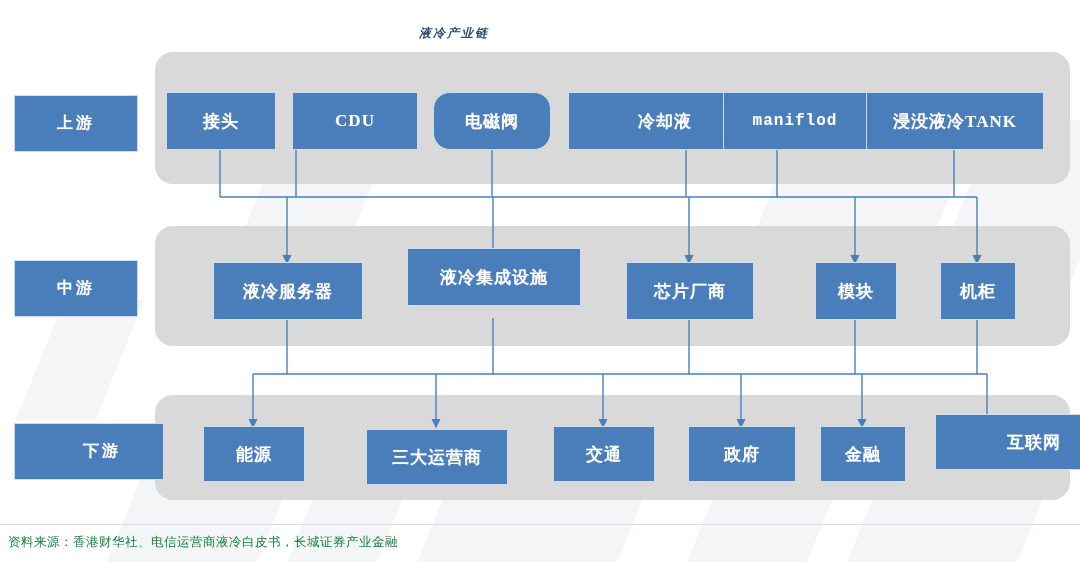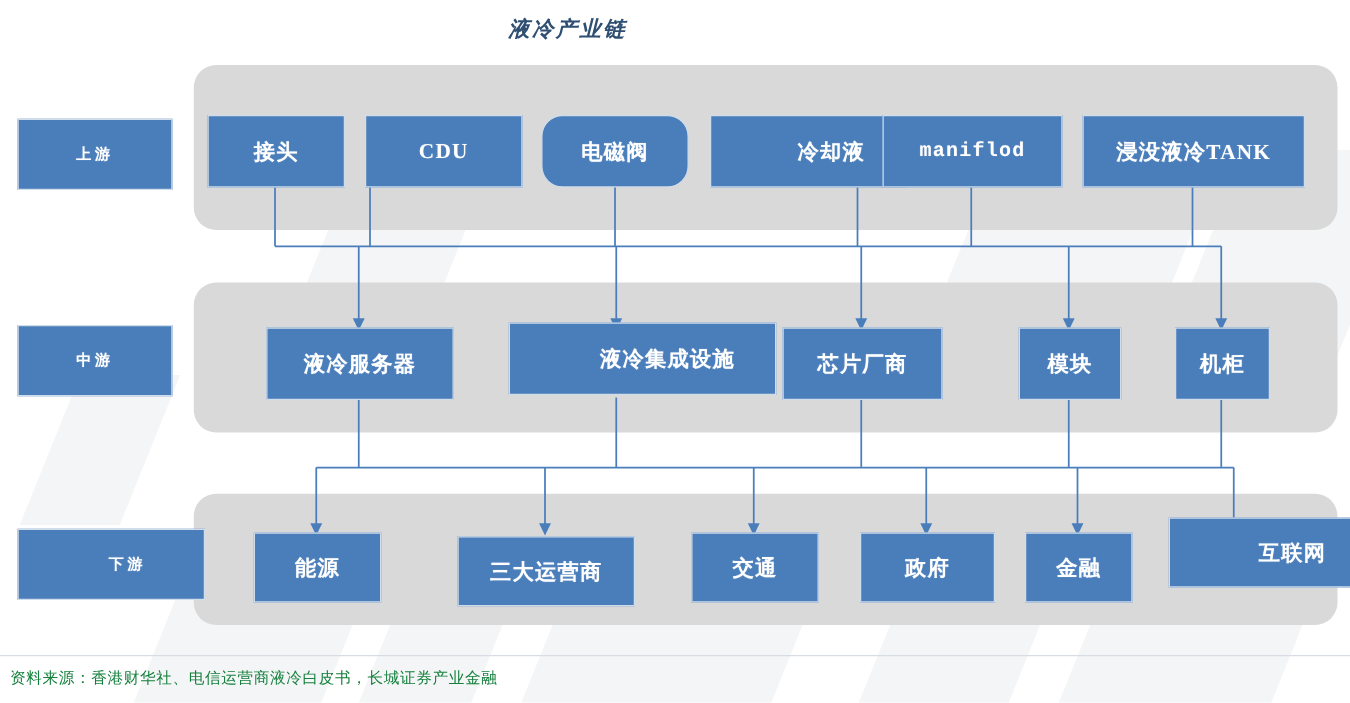--- a/index.html
+++ b/index.html
@@ -19,26 +19,26 @@
     z-index:0;
   }
   #watermark .stripe{
     position:absolute;
     background:#f2f3f5;
     transform:skewX(-22deg);
     opacity:.85;
   }
 
   #page-title{
-    position:absolute;left:0;top:12px;width:908px;
+    position:absolute;left:0;top:25px;width:908px;
     text-align:center;
     font-family:"Liberation Serif", serif;
     font-style:italic;
     font-weight:700;
-    font-size:17px;
+    font-size:12px;
     color:#2f4f72;
     letter-spacing:2px;
     z-index:6;
   }
 
   
   .band{
     position:absolute;
     background:#d9d9d9;
     border-radius:18px;
@@ -47,21 +47,21 @@
   #band-up{   left:155px; top:52px;  width:915px; height:132px; }
   #band-mid{  left:155px; top:226px; width:915px; height:120px; }
   #band-down{ left:155px; top:395px; width:915px; height:105px; }
 
   
   .stage-label{
     position:absolute;
     background:#4a7ebb;
     border:1px solid #cfdcea;
     color:#ffffff;
-    font-size:12px;
+    font-size:16px;
     letter-spacing:3px;
     display:flex;align-items:center;justify-content:center;
     z-index:5;
     font-family:"Liberation Serif", serif;
     font-weight:700;
     text-shadow:0 0 1px rgba(255,255,255,.35);
   }
   #label-up{   left:14px; top:95px;  width:122px; height:55px; }
   #label-mid{  left:14px; top:260px; width:122px; height:55px; }
   #label-down{ left:14px; top:423px; width:122px; height:55px;padding-left:26px; }
@@ -79,20 +79,21 @@
     letter-spacing:1px;
     z-index:5;
     white-space:nowrap;
     text-shadow:0 0 1px rgba(255,255,255,.3);
   }
   .node.mono{
     font-family:"Liberation Mono", monospace;
     font-weight:700;
     font-size:16px;
     letter-spacing:1px;
+    margin-left:17px;
   }
 
   
   #wires{
     position:absolute;left:0;top:0;width:1080px;height:562px;
     z-index:3;pointer-events:none;
   }
 
   #footer-rule{
     position:absolute;left:0;top:524px;width:1080px;height:1px;
@@ -172,21 +173,21 @@
 <div id="nodes-upstream">
     <div class="node" style="left: 166px; top: 92px; width: 108px; height: 56px;">接头</div>
     <div class="node" style="left: 292px; top: 92px; width: 124px; height: 56px;">CDU</div>
     <div class="node" style="left: 433px; top: 92px; width: 116px; height: 56px; border-radius: 17px;">电磁阀</div>
     <div class="node" style="left: 568px; top: 92px; width: 120px; height: 56px; padding-left: 36px;">冷却液</div>
     <div class="node mono" style="left: 706px; top: 92px; width: 142px; height: 56px;">maniflod</div>
     <div class="node" style="left: 866px; top: 92px; width: 176px; height: 56px;">浸没液冷TANK</div>
   </div>
 <div id="nodes-midstream">
     <div class="node" style="left: 213px; top: 262px; width: 148px; height: 56px;">液冷服务器</div>
-    <div class="node" style="left: 407px; top: 258px; width: 172px; height: 56px; padding-left: 40px;">液冷集成设施</div>
+    <div class="node" style="left: 407px; top: 248px; width: 172px; height: 56px;">液冷集成设施</div>
     <div class="node" style="left: 626px; top: 262px; width: 126px; height: 56px;">芯片厂商</div>
     <div class="node" style="left: 815px; top: 262px; width: 80px; height: 56px;">模块</div>
     <div class="node" style="left: 940px; top: 262px; width: 74px; height: 56px;">机柜</div>
   </div>
 <div id="nodes-downstream">
     <div class="node" style="left: 203px; top: 426px; width: 100px; height: 54px;">能源</div>
     <div class="node" style="left: 366px; top: 429px; width: 140px; height: 54px;">三大运营商</div>
     <div class="node" style="left: 553px; top: 426px; width: 100px; height: 54px;">交通</div>
     <div class="node" style="left: 688px; top: 426px; width: 106px; height: 54px;">政府</div>
     <div class="node" style="left: 820px; top: 426px; width: 84px; height: 54px;">金融</div>

